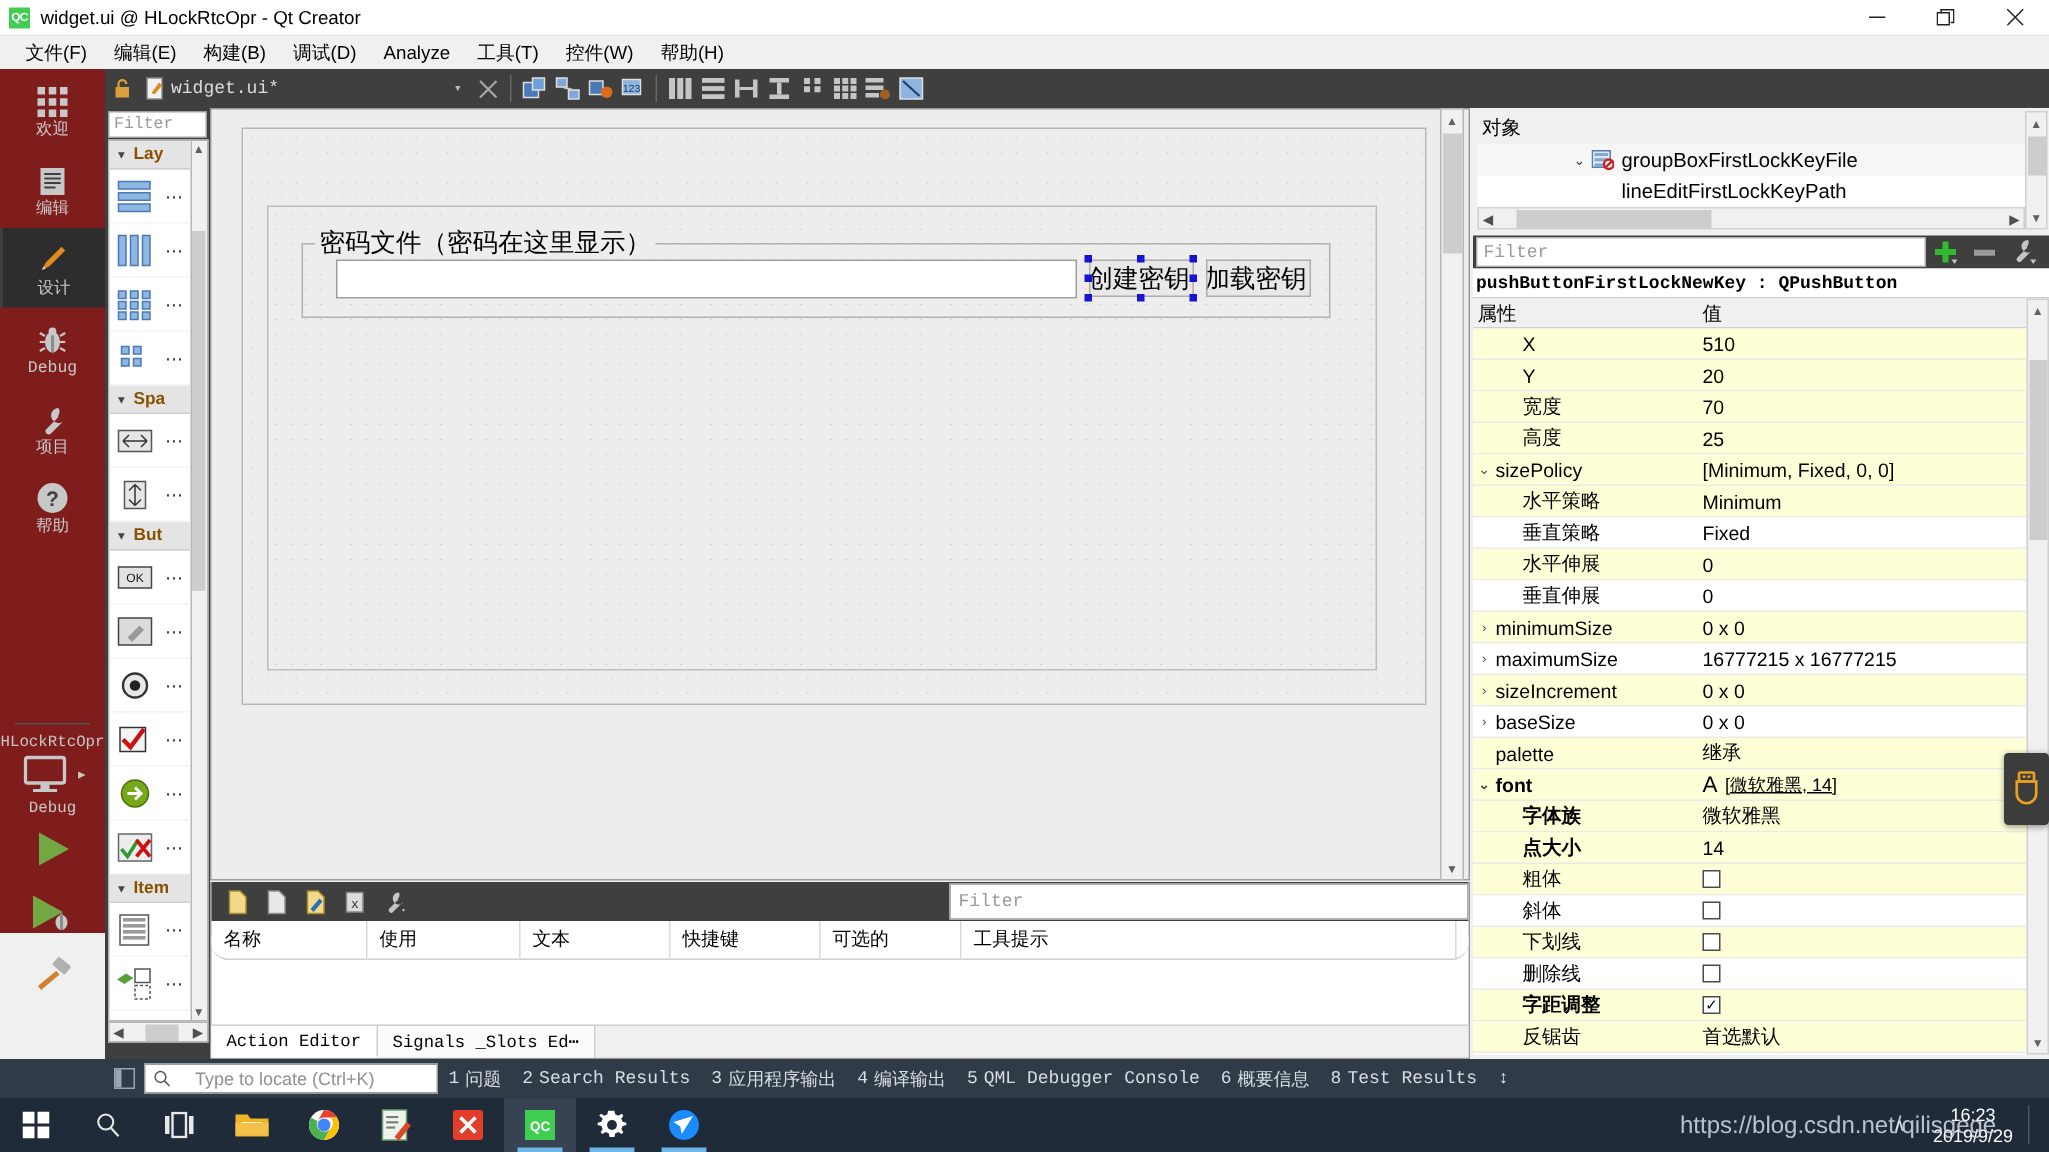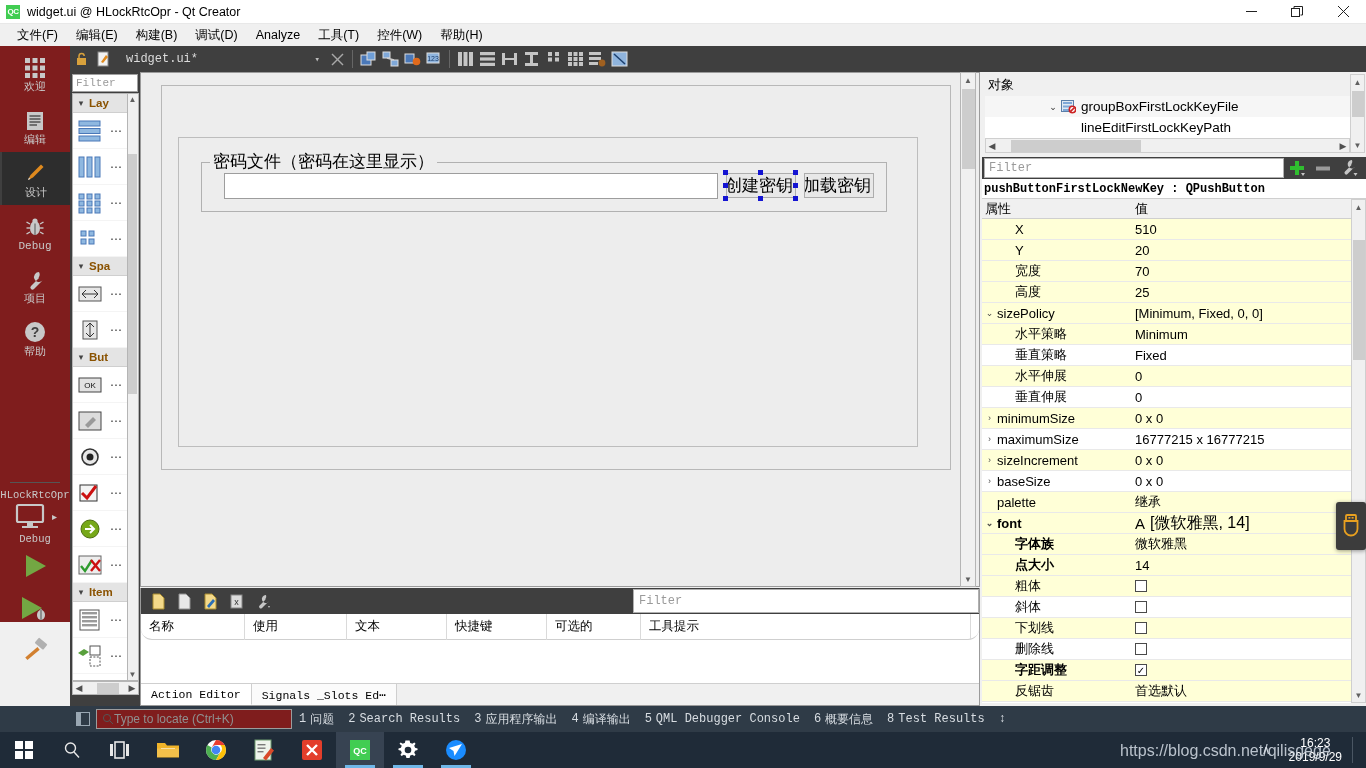--- a/index.html
+++ b/index.html
@@ -63,21 +63,21 @@
   .run-btn { width:70px; height:42px; display:flex; align-items:center; justify-content:center; }
 
   
   .edtoolbar {
     position:absolute; left:70px; top:46px; width:1296px; height:26px;
     background:#3f3f3f; display:flex; align-items:center;
   }
   .tb-ico { width:22px; height:20px; display:flex; align-items:center; justify-content:center; }
   .doc-combo {
     display:flex; align-items:center; height:20px; min-width:200px;
-    color:#dcdcdc; font-family:"Liberation Mono", monospace; font-size:12px;margin-left:12px;
+    color:#dcdcdc; font-family:"Liberation Mono", monospace; font-size:12px;
   }
   .tb-sep { width:1px; height:18px; background:#666; margin:0 4px; }
 
   
   .widgetbox {
     position:absolute; left:70px; top:72px; width:70px; height:634px;
     background:#3f3f3f;
   }
   .wb-filter {
     position:absolute; left:72px; top:74px; width:66px; height:18px;
@@ -275,22 +275,22 @@
     box-shadow:0 1px 4px rgba(0,0,0,0.4);
   }
 
   
   .statusbar {
     position:absolute; left:70px; top:706px; width:1296px; height:26px;
     background:#2f3b47; display:flex; align-items:center;
   }
   .sb-toggle { width:26px; display:flex; align-items:center; justify-content:center; }
   .locator {
-    width:196px; height:20px; background:#7f1d1d; border:1px solid #9c9c9c;
-    display:flex; align-items:center; gap:0; padding-left:5px;
+    width:196px; height:20px; background:#ffffff; border:1px solid #9c9c9c;
+    display:flex; align-items:center; gap:16px; padding-left:5px;
     font-size:12px; color:#909090;
   }
   .sb-item {
     font-family:"Liberation Mono", monospace; font-size:12px; color:#d8dde2;
     padding:0 7px; display:flex; align-items:center; gap:4px; height:26px;
   }
   .modebar-bottom { position:absolute; left:0; top:706px; width:70px; height:26px; background:#2f3b47; }
 
   
   .taskbar {
@@ -991,21 +991,21 @@
         </div>
         <div class="pval">继承</div>
       </div>
     <div class="prow yellow">
       <div class="pname bold">
           <span class="twisty">⌄</span>
           <span>font</span>
         </div>
       <div class="pval">
         <span style="font-size:15px;">A</span>
-        <span style="font-size:16px;">[微软雅黑, 14]</span>
+        <span style="font-size:12px;text-decoration:underline;">[微软雅黑, 14]</span>
       </div>
     </div>
     <div class="prow yellow">
         <div class="pname indent2 bold">
           <span>字体族</span>
         </div>
         <div class="pval">微软雅黑</div>
       </div>
     <div class="prow yellow">
         <div class="pname indent2 bold">

